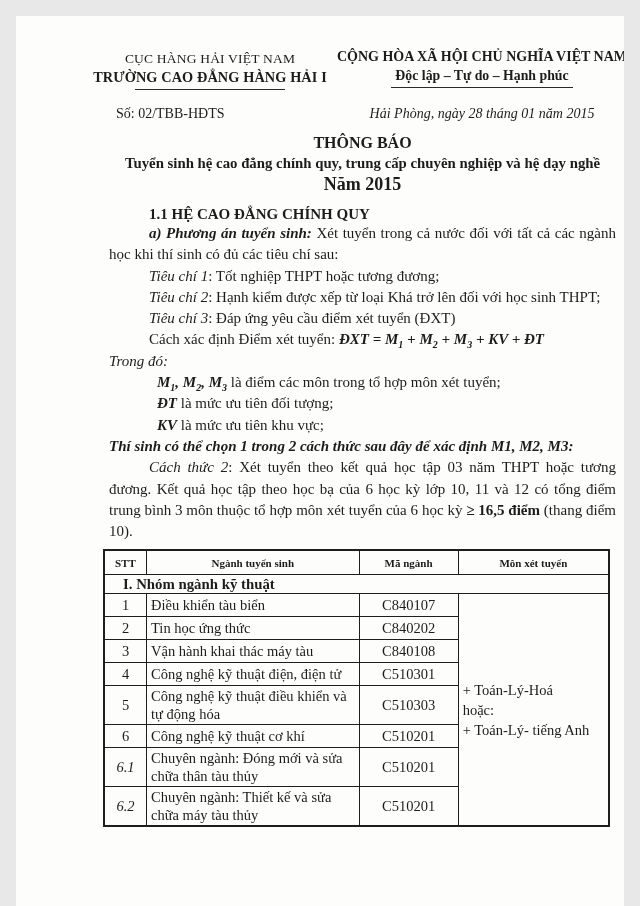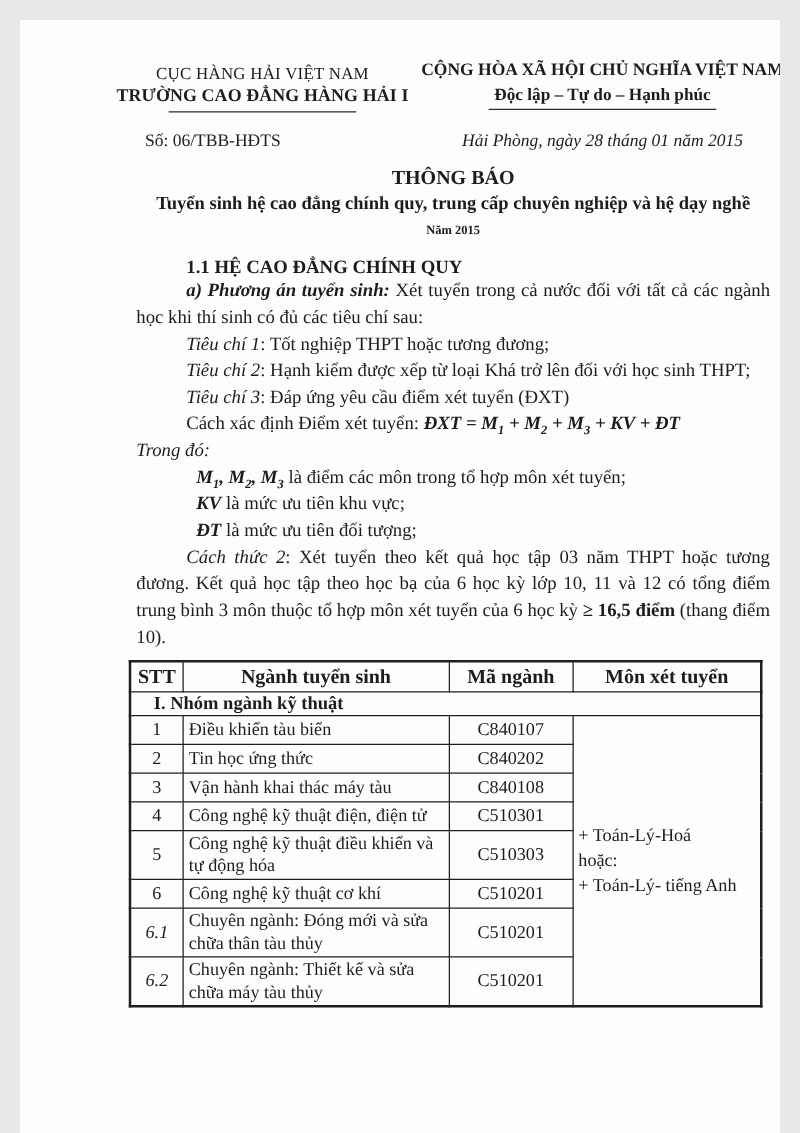--- a/index.html
+++ b/index.html
@@ -23,21 +23,21 @@
   .rule { border-top:1.5px solid #2a2a2a; margin:3px auto 0; }
   .rule-left { width:150px; }
   .rule-right { width:182px; }
   .doc-number { position:absolute; left:100px; top:90px; font-size:14px; }
   .place-date { position:absolute; left:320px; top:90px; width:292px; text-align:center; font-style:italic; font-size:14px; }
   
   .content { position:absolute; left:93px; top:117px; width:507px; }
   .title-block { text-align:center; }
   .t1 { font-size:16px; font-weight:bold; line-height:20px; }
   .t2 { font-size:14.8px; font-weight:bold; line-height:21px; }
-  .t3 { font-size:10px; font-weight:bold; line-height:21px; }
+  .t3 { font-size:18px; font-weight:bold; line-height:21px; }
   .sec { font-size:15px; font-weight:bold; margin-left:40px; }
   .sec1 { margin-top:26px; }
   .sec2 { margin-top:11px; }
   .body-txt { font-size:15px; line-height:21.3px; }
   p.para { margin:0; text-indent:40px; text-align:justify; }
   .para-a { margin-top:9px; }
   .line { margin:0; }
   .ind1 { margin-left:40px; }
   .ind2 { margin-left:48px; }
   .bi { font-weight:bold; font-style:italic; }
@@ -50,21 +50,21 @@
     font-size:14.5px;
     table-layout:fixed;
   }
   table.enroll, table.enroll td, table.enroll th { border:1px solid #1e1e1e; }
   table.enroll { border-width:2px; }
   table.enroll th, table.enroll td { padding:0 4px; vertical-align:middle; overflow:hidden; }
   th.c-stt, col.c-stt { width:42px; }
   col.c-nganh { width:210px; }
   col.c-ma { width:98px; }
   col.c-mon { width:149px; }
-  table.enroll th { font-weight:bold; text-align:center; height:23px; font-size:16px; }
+  table.enroll th { font-weight:bold; text-align:center; height:23px; font-size:11px; }
   tr.group td { font-weight:bold; height:18px; padding-left:18px; font-size:14.8px; }
   td.stt { text-align:center; }
   td.stt.it { font-style:italic; }
   td.ma { text-align:center; }
   td.nganh { padding-left:6px; line-height:18.5px; }
   td.mon { padding-left:5px; line-height:20px; }
   tr.r1 td { height:22px; }
   tr.r2 td { height:38px; }
 </style>
 </head>
@@ -75,21 +75,21 @@
   <div class="h-left">
     <div class="l1">CỤC HÀNG HẢI VIỆT NAM</div>
     <div class="l2">TRƯỜNG CAO ĐẲNG HÀNG HẢI I</div>
     <div class="rule rule-left"></div>
   </div>
   <div class="h-right">
     <div class="l1">CỘNG HÒA XÃ HỘI CHỦ NGHĨA VIỆT NAM</div>
     <div class="l2">Độc lập – Tự do – Hạnh phúc</div>
     <div class="rule rule-right"></div>
   </div>
-  <div class="doc-number">Số: 06/TBB-HĐTS</div>
+  <div class="doc-number">Số: 02/TBB-HĐTS</div>
   <div class="place-date">Hải Phòng, ngày  28  tháng 01 năm 2015</div>
 
   <div class="content">
 
     <div class="title-block">
       <div class="t1">THÔNG BÁO</div>
       <div class="t2">Tuyển sinh hệ cao đẳng chính quy, trung cấp chuyên nghiệp và hệ dạy nghề</div>
       <div class="t3">Năm 2015</div>
     </div>
 
@@ -100,23 +100,24 @@
       <p class="para para-a"><span class="bi">a) Phương án tuyển sinh:</span><span> Xét tuyển trong cả nước đối với tất cả các ngành học khi thí sinh có đủ các tiêu chí sau:</span></p>
 
       <div class="line ind1"><i>Tiêu chí 1</i><span>: Tốt nghiệp THPT hoặc tương đương;</span></div>
       <div class="line ind1"><i>Tiêu chí 2</i><span>: Hạnh kiểm được xếp từ loại Khá trở lên đối với học sinh THPT;</span></div>
       <div class="line ind1"><i>Tiêu chí 3</i><span>: Đáp ứng yêu cầu điểm xét tuyển (ĐXT)</span></div>
 
       <div class="line ind1"><span>Cách xác định Điểm xét tuyển: </span><span class="bi"><span>ĐXT =  </span><span>M</span><sub>1</sub><span> +  </span><span>M</span><sub>2</sub><span> +  </span><span>M</span><sub>3</sub><span> + KV + ĐT</span></span></div>
 
       <div class="line"><i>Trong đó:</i></div>
       <div class="line ind2"><span class="bi"><span>M</span><sub>1</sub><span>, </span><span>M</span><sub>2</sub><span>, </span><span>M</span><sub>3</sub></span><span> là điểm các môn trong tổ hợp môn xét tuyển;</span></div>
+      <div class="line ind2"><span class="bi">ĐT</span><span> là mức ưu tiên đối tượng;</span></div>
       <div class="line ind2"><span class="bi">KV</span><span> là mức ưu tiên khu vực;</span></div>
-      <div class="line ind2"><span class="bi">ĐT</span><span> là mức ưu tiên đối tượng;</span></div>
 
+      <div class="line bi">Thí sinh có thể chọn 1 trong 2 cách thức sau đây để xác định M1, M2, M3:</div>
 
 
       <p class="para"><i>Cách thức 2</i><span>: Xét tuyển theo kết quả học tập 03 năm THPT hoặc tương đương. Kết quả học tập theo học bạ của 6 học kỳ lớp 10, 11 và 12 có tổng điểm trung bình 3 môn thuộc tổ hợp môn xét tuyển của 6 học kỳ </span><b>≥ 16,5 điểm</b><span> (thang điểm 10).</span></p>
     </div>
 
     <table class="enroll">
       <colgroup>
         <col class="c-stt">
           <col class="c-nganh">
           <col class="c-ma">

